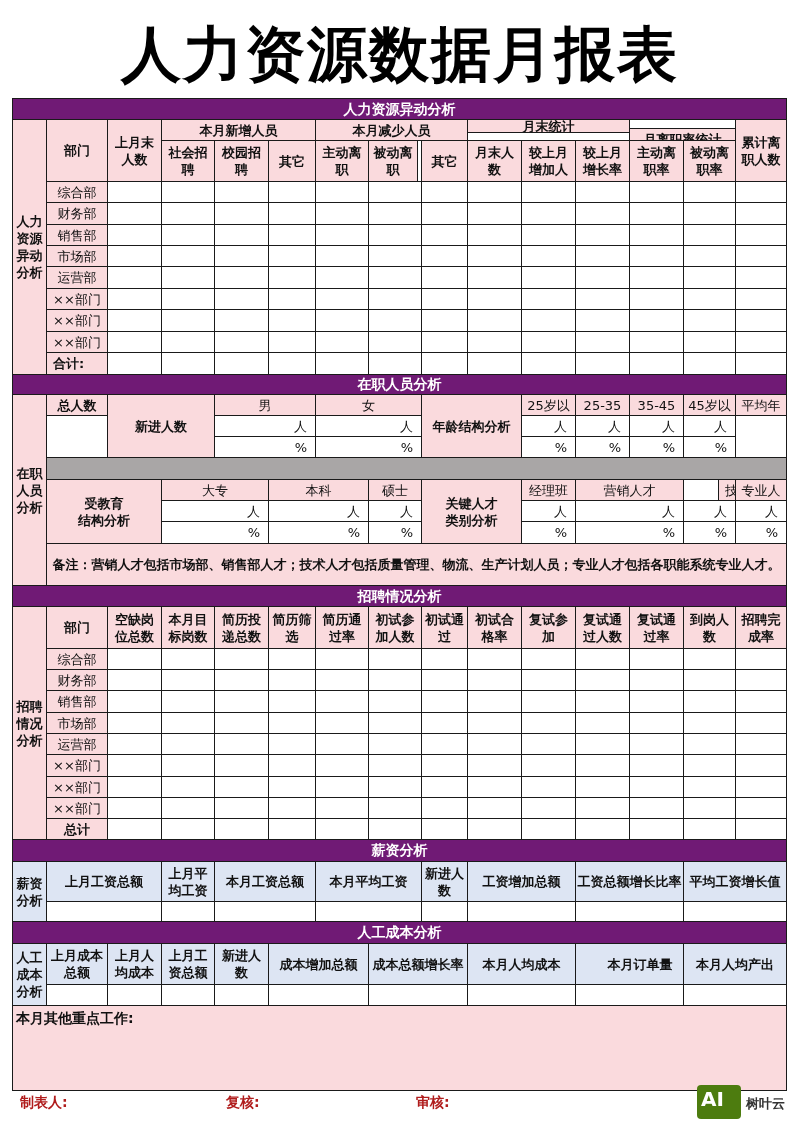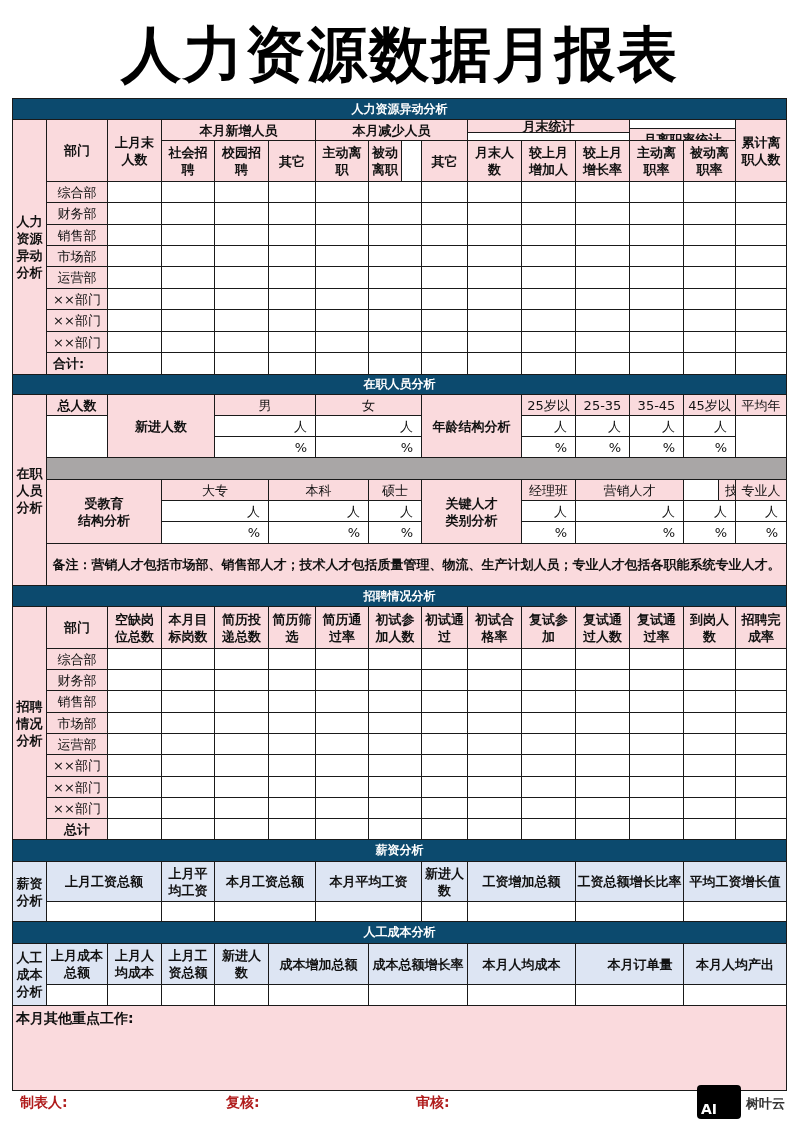--- a/index.html
+++ b/index.html
@@ -4,32 +4,32 @@
 <style>
   html, body { margin: 0; padding: 0; background: #ffffff; }
   body { width: 800px; height: 1131px; position: relative; overflow: hidden;
          font-family: "DejaVu Sans", "Liberation Sans", sans-serif; color: #111; }
   .title { position: absolute; left: 0; top: 14px; width: 800px; text-align: center;
            font-size: 60px; font-weight: 900; letter-spacing: 2px; line-height: 80px; color: #000; }
   .c { position: absolute; box-sizing: border-box; border: 1px solid #1a1a1a;
        display: flex; align-items: center; justify-content: center; text-align: center;
        font-size: 13px; line-height: 17px; overflow: hidden; padding: 0 1px; }
   .pink { background: #fadadd; }
-  .teal { background: #0c4a6e; color: #fff; font-weight: bold; font-size: 12px; }
+  .teal { background: #701a75; color: #fff; font-weight: bold; font-size: 14px; }
   .blue { background: #dde5f3; }
   .gray { background: #a9a6a6; }
   .white { background: #fff; }
   .b { font-weight: bold; }
   .r { justify-content: flex-end; padding-right: 8px; }
   .l { justify-content: flex-start; padding-left: 6px; }
   .note { font-weight: bold; font-size: 13px; }
   .footer-label { position: absolute; top: 1094px; color: #b01c1c; font-weight: bold; font-size: 14px; }
-  .logo { position: absolute; left: 697px; top: 1085px; width: 44px; height: 34px; background: #000000;
-          border-radius: 4px; color: #fff; font-weight: bold; font-size: 14px; display: flex;
-          align-items: flex-start; padding: 16px 4px; box-sizing: border-box; }
+  .logo { position: absolute; left: 697px; top: 1085px; width: 44px; height: 34px; background: #4d7c0f;
+          border-radius: 4px; color: #fff; font-weight: bold; font-size: 20px; display: flex;
+          align-items: flex-start; padding: 2px 4px; box-sizing: border-box; }
   .logo-text { position: absolute; left: 746px; top: 1095px; font-size: 13px; color: #333; font-weight: bold; }
 </style>
 </head>
 <body>
 
 <div class="title">人力资源数据月报表</div>
 
 <div id="sheet">
     <div class="c teal" style="left: 12px; top: 98px; width: 775px; height: 22px;">人力资源异动分析</div>
     <div class="c pink b" style="left: 12px; top: 119px; width: 35px; height: 256px; white-space: pre-line;">人力
@@ -40,21 +40,21 @@
     <div class="c pink b" style="left: 107px; top: 119px; width: 55px; height: 63px;">上月末人数</div>
     <div class="c pink b" style="left: 161px; top: 119px; width: 155px; height: 22px;">本月新增人员</div>
     <div class="c pink b" style="left: 315px; top: 119px; width: 153px; height: 22px;">本月减少人员</div>
     <div class="c pink b" style="left: 467px; top: 119px; width: 163px; height: 14px;">月末统计</div>
     <div class="c pink b" style="left: 629px; top: 128px; width: 107px; height: 22px;">月离职率统计</div>
     <div class="c pink b" style="left: 735px; top: 119px; width: 52px; height: 63px;">累计离职人数</div>
     <div class="c pink b" style="left: 161px; top: 140px; width: 54px; height: 42px;">社会招聘</div>
     <div class="c pink b" style="left: 214px; top: 140px; width: 55px; height: 42px;">校园招聘</div>
     <div class="c pink b" style="left: 268px; top: 140px; width: 48px; height: 42px;">其它</div>
     <div class="c pink b" style="left: 315px; top: 140px; width: 54px; height: 42px;">主动离职</div>
-    <div class="c pink b" style="left: 368px; top: 140px; width: 34px; height: 42px;">被动离职</div>
+    <div class="c pink b" style="left: 368px; top: 140px; width: 50px; height: 42px;">被动离职</div>
     <div class="c pink b" style="left: 421px; top: 140px; width: 47px; height: 42px;">其它</div>
     <div class="c pink b" style="left: 467px; top: 140px; width: 55px; height: 42px;">月末人数</div>
     <div class="c pink b" style="left: 521px; top: 140px; width: 55px; height: 42px;">较上月增加人</div>
     <div class="c pink b" style="left: 575px; top: 140px; width: 55px; height: 42px;">较上月增长率</div>
     <div class="c pink b" style="left: 629px; top: 140px; width: 55px; height: 42px;">主动离职率</div>
     <div class="c pink b" style="left: 683px; top: 140px; width: 53px; height: 42px;">被动离职率</div>
     <div class="c pink" style="left: 46px; top: 181px; width: 62px; height: 22px;">综合部</div>
     <div class="c white" style="left: 107px; top: 181px; width: 55px; height: 22px;"></div>
     <div class="c white" style="left: 161px; top: 181px; width: 54px; height: 22px;"></div>
     <div class="c white" style="left: 214px; top: 181px; width: 55px; height: 22px;"></div>

